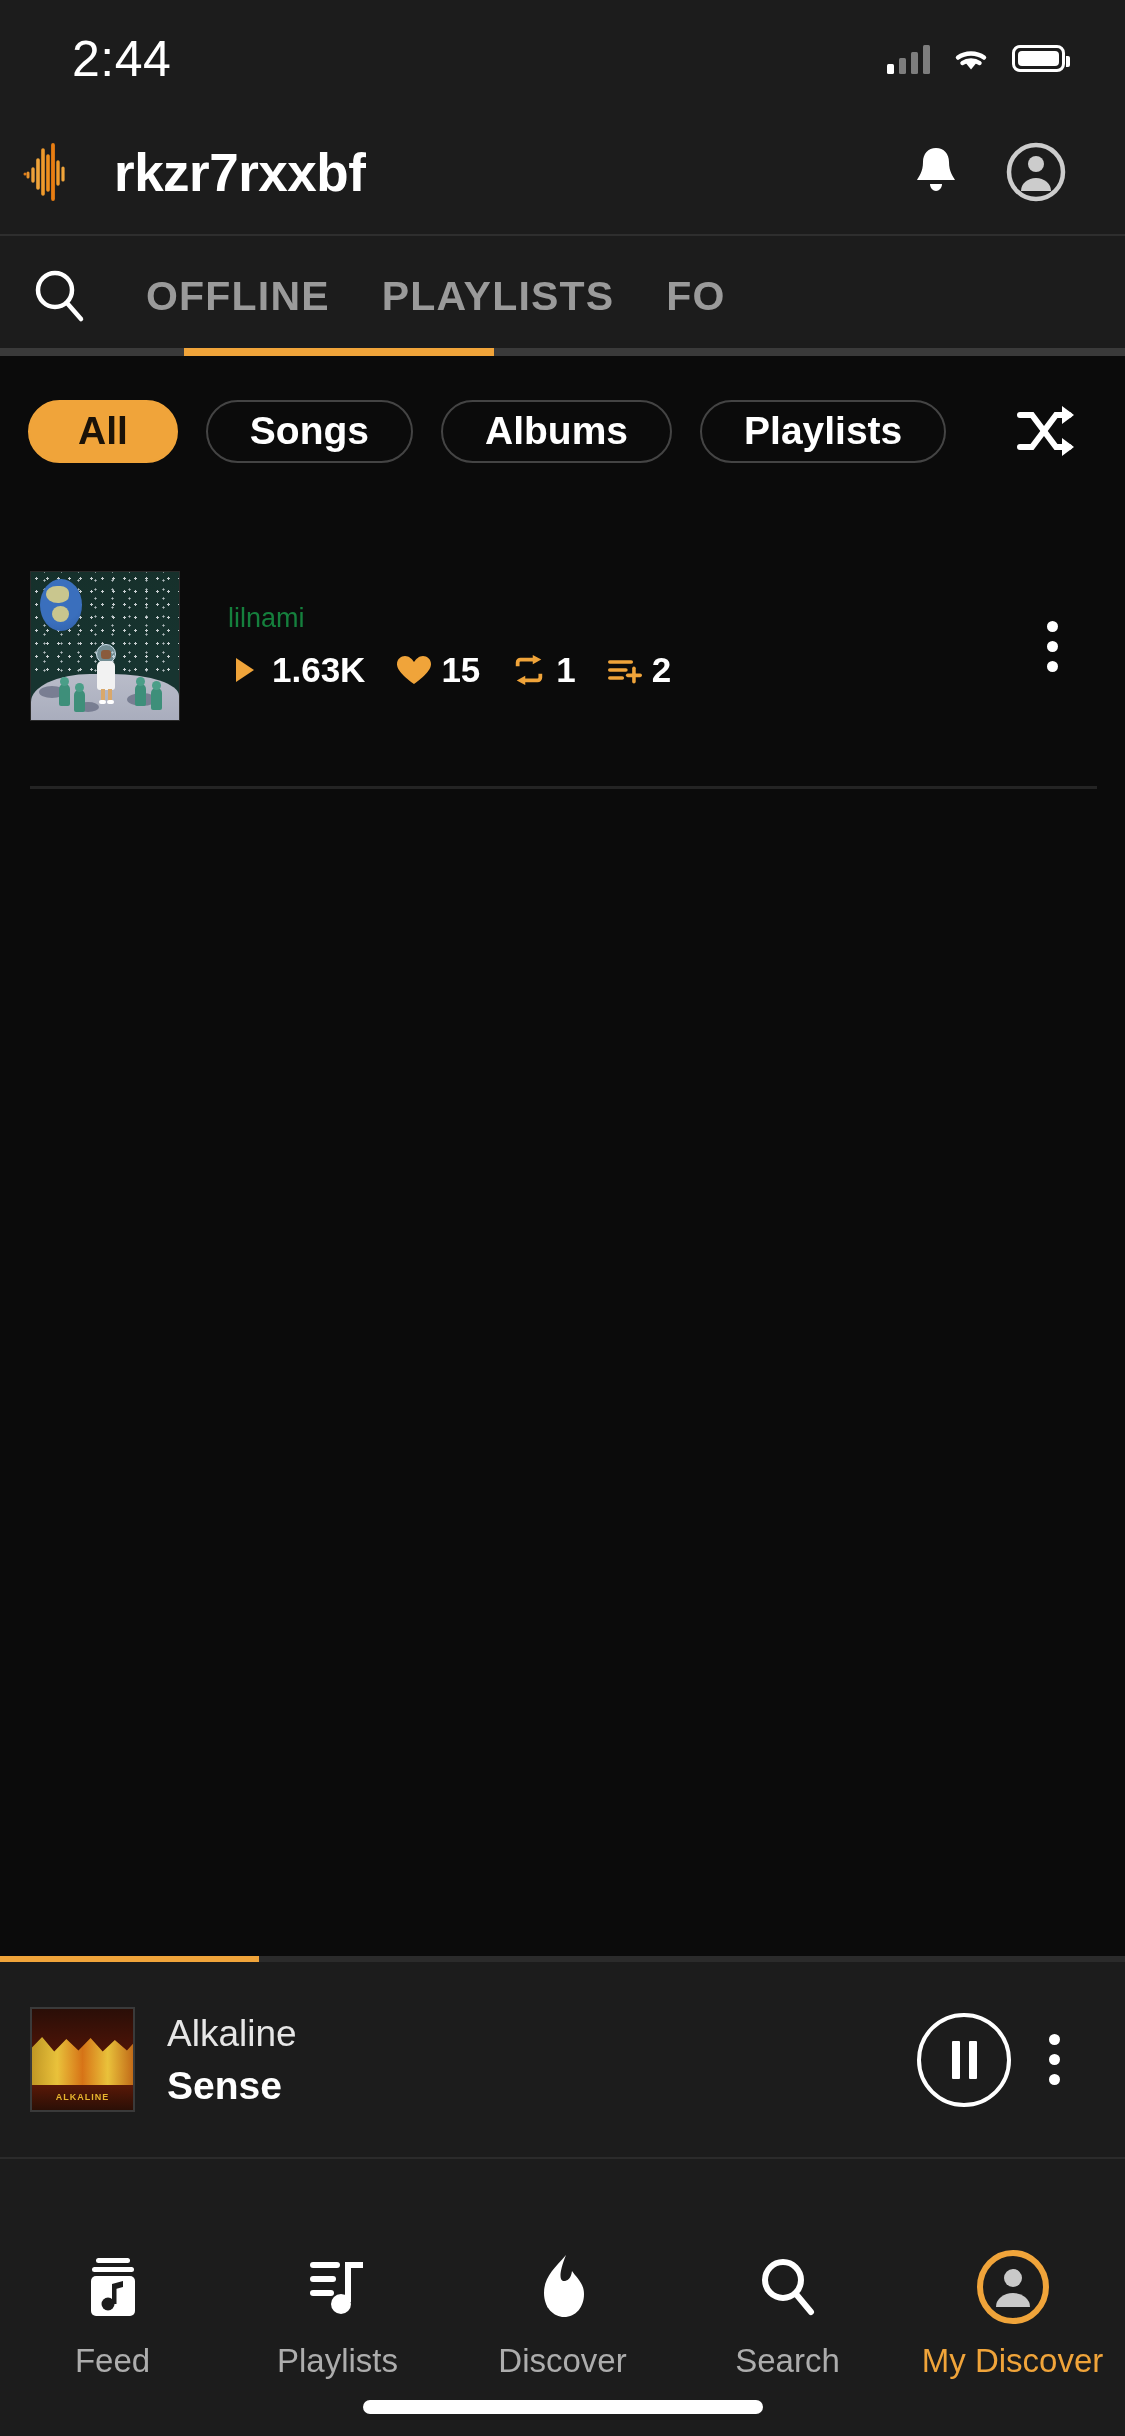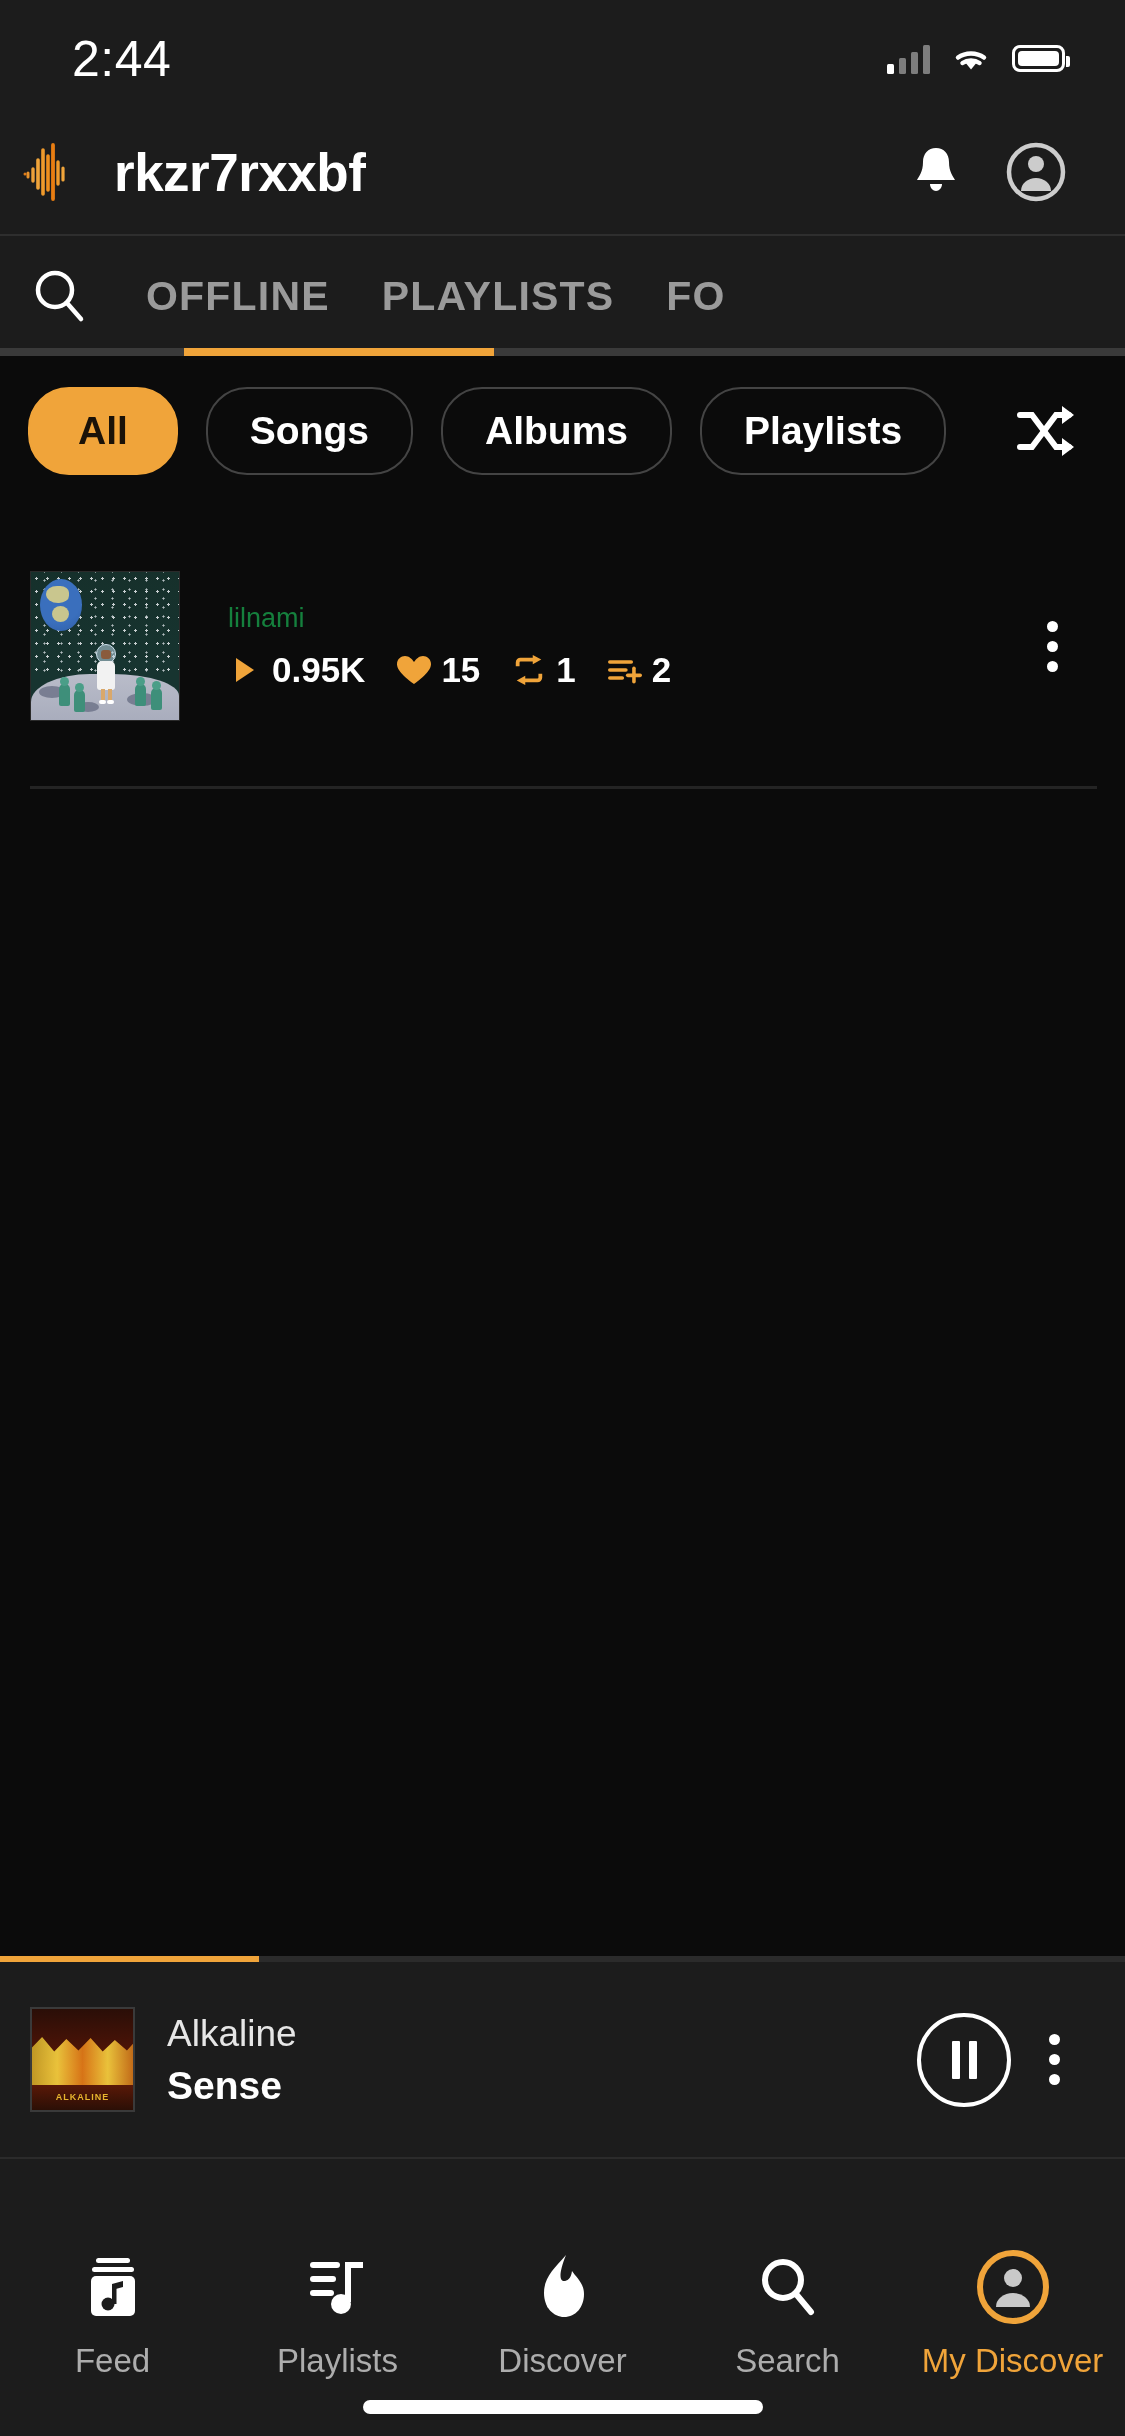--- a/index.html
+++ b/index.html
@@ -62,21 +62,21 @@
     position:absolute; top:348px; left:0; width:1125px; height:8px; background:#3a3a3a;
   }
   .tabline i{ position:absolute; left:184px; top:0; width:310px; height:8px; background:#f0a43a; }
 
   
   .chipsrow{
     position:absolute; top:356px; left:0; width:1125px; height:150px;
     background:#0b0b0b; display:flex; align-items:center; padding:0 28px;
   }
   .chip{
-    height:88px; border-radius:41px; display:flex; align-items:center; justify-content:center;
+    height:63px; border-radius:41px; display:flex; align-items:center; justify-content:center;
     padding:0 42px; font-size:39px; color:#fff; border:2px solid #444;
     background:#0b0b0b; white-space:nowrap; margin-right:28px; font-weight:600;
   }
   .chip.active{ background:#f0a43a; border-color:#f0a43a; color:#1a1208; font-weight:bold; padding:0 48px; }
   .chip-spacer{ flex:1 1 auto; }
   .shuffle-btn{ width:86px; height:86px; display:flex; align-items:center; justify-content:center; margin-right:8px; }
 
   
   .tracklist{ position:absolute; top:506px; left:0; width:1125px; bottom:480px; background:#0b0b0b; }
   .track{
@@ -296,21 +296,21 @@
       </div>
       <div class="tinfo">
         <div class="t-artist">lilnami</div>
         <div class="stats">
           <div class="stat">
             <span class="ico">
               <svg width="22" height="28" viewBox="0 0 22 28">
                   <path d="M2 2 L20 14 L2 26 Z" fill="#f0a43a"></path>
                 </svg>
             </span>
-            <span class="val">0.95K</span>
+            <span class="val">1.63K</span>
           </div>
           <div class="stat">
             <span class="ico">
               <svg width="34" height="31" viewBox="0 0 34 31">
                   <path d="M17 29 C3 19 0 13 0 9 C0 4 4 1 8 1 C12 1 15 4 17 7 C19 4 22 1 26 1 C30 1 34 4 34 9 C34 13 31 19 17 29 Z" fill="#f0a43a"></path>
                 </svg>
             </span>
             <span class="val">15</span>
           </div>
           <div class="stat">

